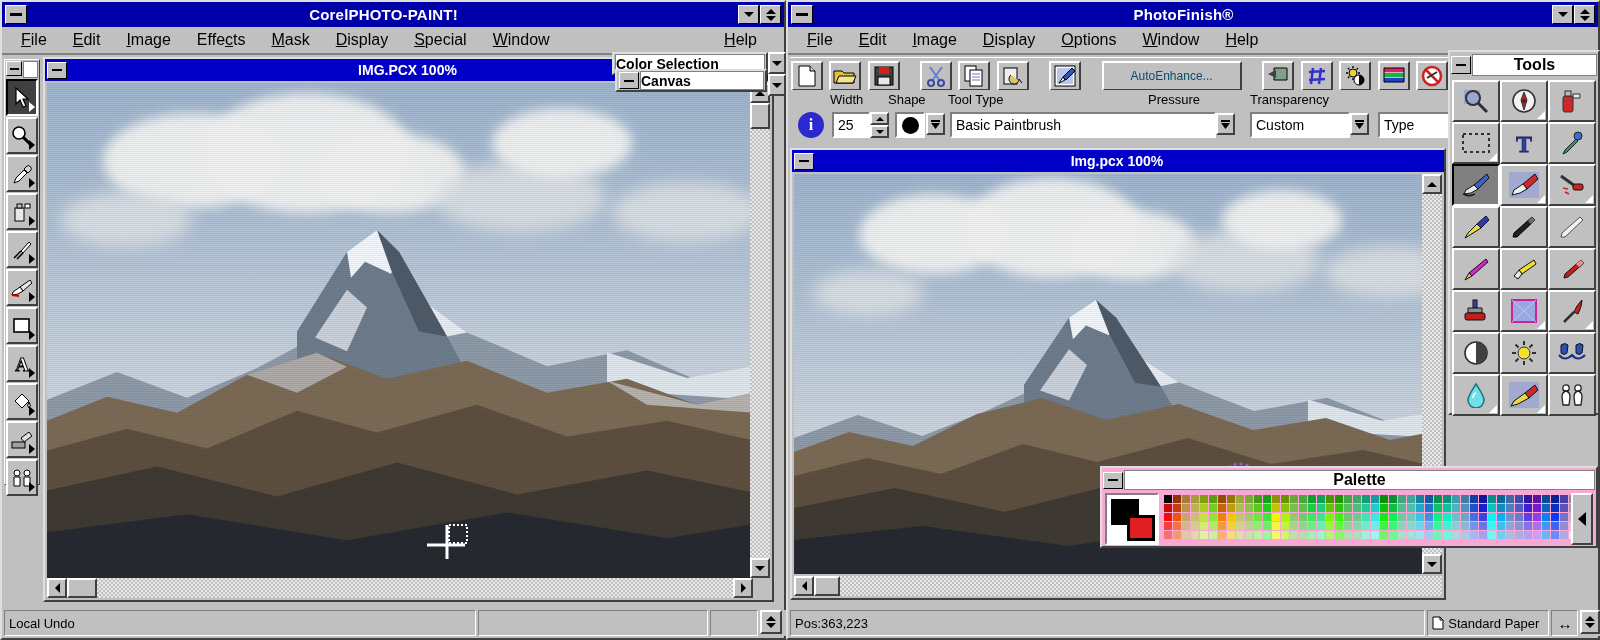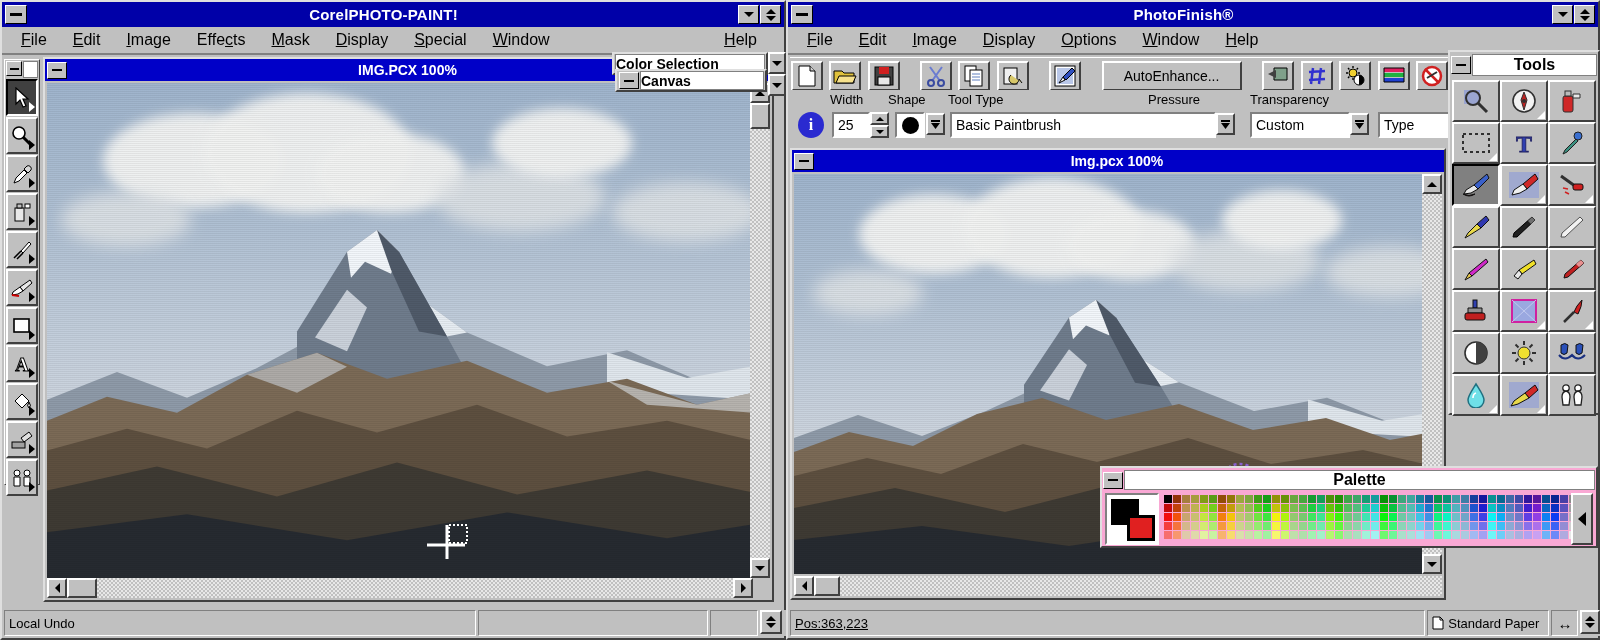--- a/index.html
+++ b/index.html
@@ -137,21 +137,21 @@
   .pf-optbar { position:absolute; left:2px; top:88px; width:700px; height:55px; background:#c0c0c0; }
   .optlabel { position:absolute; font-size:13px; color:#000; }
   .field { position:absolute; background:#ffffff; font-size:14px; color:#000;
            border-top:2px solid #808080; border-left:2px solid #808080;
            border-right:2px solid #ffffff; border-bottom:2px solid #ffffff;
            display:flex; align-items:center; padding-left:4px; }
   .dropbtn { position:absolute; width:19px; height:22px; background:#c0c0c0;
            border-top:2px solid #ffffff; border-left:2px solid #ffffff;
            border-right:2px solid #404040; border-bottom:2px solid #404040;
            display:flex; align-items:center; justify-content:center; }
-  .pushbtn { background:#c0c0c0; font-size:14px; color:#000000;
+  .pushbtn { background:#c0c0c0; font-size:12px; color:#0c4a6e;
            border-top:2px solid #ffffff; border-left:2px solid #ffffff;
            border-right:2px solid #404040; border-bottom:2px solid #404040;
            display:flex; align-items:center; justify-content:center; }
 
   
   #pf-toolspal { position:absolute; left:660px; top:48px; width:152px; height:365px;
                  background:#c0c0c0;
                  border-top:2px solid #dfdfdf; border-left:2px solid #dfdfdf;
                  border-right:2px solid #404040; border-bottom:2px solid #404040; }
   #pf-toolspal .tp-head { height:24px; display:flex; align-items:center; margin:1px; }
@@ -1084,21 +1084,21 @@
         <div class="sw" style="background: rgb(186, 186, 186);"></div>
         <div class="sw" style="background: rgb(209, 209, 209);"></div>
         <div class="sw" style="background: rgb(232, 232, 232);"></div>
       </div>
     <div class="sbbtn" style="position:absolute;right:3px;top:25px;width:22px;height:52px;">
       <span style="width:0;height:0;border-top:7px solid transparent;border-bottom:7px solid transparent;border-right:8px solid #000;"></span>
     </div>
   </div>
 
   <div class="statusbar" style="left:2px;width:810px;">
-    <div class="statuscell" style="width:736px;text-decoration:underline;">Pos:363,223</div>
+    <div class="statuscell" style="width:736px;">Pos:363,223</div>
     <div class="statuscell" style="width:140px;">
       <svg width="12" height="14" viewBox="0 0 12 14" style="margin-right:4px;">
           <path d="M1 1 h7 l3 3 v9 h-10z" fill="#fff" stroke="#000"></path>
           <path d="M8 1 v3 h3" fill="none" stroke="#000"></path>
         </svg>
       <span>Standard Paper</span>
     </div>
     <div class="statuscell" style="width:30px;justify-content:center;">
       <span style="font-size:15px;">↔</span>
     </div>

